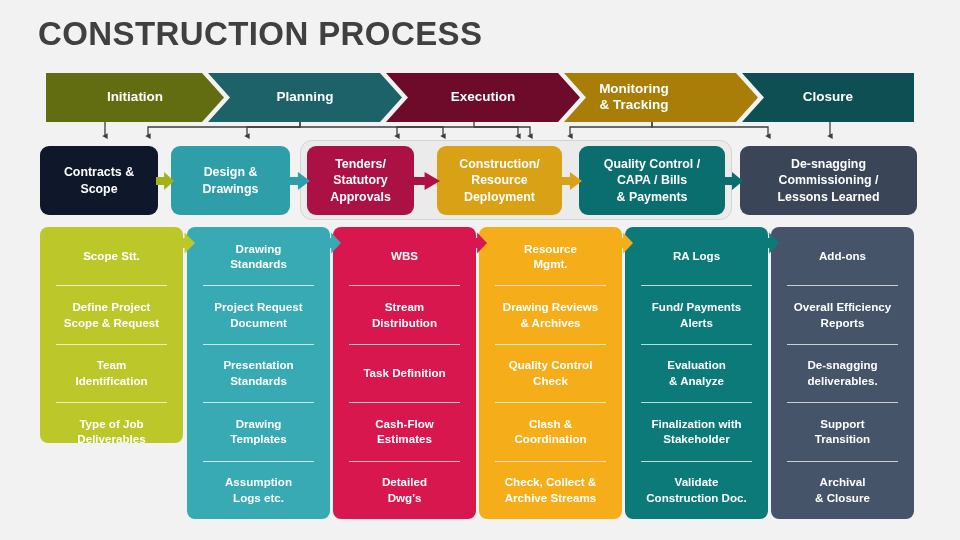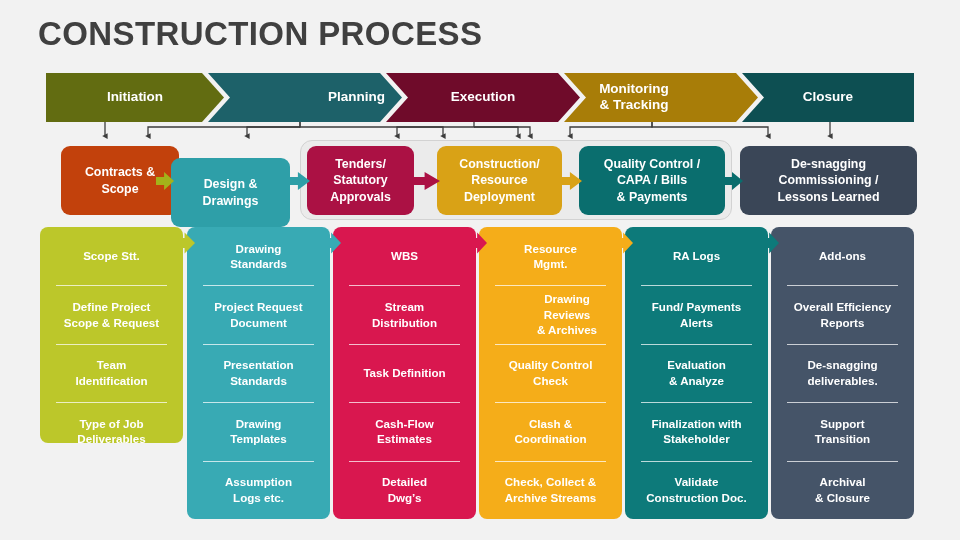--- a/index.html
+++ b/index.html
@@ -156,21 +156,21 @@
       <svg width="868" height="49" viewBox="0 0 868 49" style="position: absolute; left: 0px; top: 0px;">
         <polygon points="0,0 0,49 156,49 178,24.5 156,0" fill="#626c11"></polygon>
         <polygon points="162,0 184,24.5 162,49 334,49 356,24.5 334,0" fill="#1d6169"></polygon>
         <polygon points="340,0 362,24.5 340,49 512,49 534,24.5 512,0" fill="#6f0b2a"></polygon>
         <polygon points="518,0 540,24.5 518,49 690,49 712,24.5 690,0" fill="#a87d08"></polygon>
         <polygon points="696,0 718,24.5 696,49 868,49 868,0" fill="#0d4f52"></polygon>
       </svg>
       <div class="banner-seg" style="left: 9px; width: 160px;">
         <div class="bl">Initiation</div>
       </div>
-      <div class="banner-seg" style="left: 179px; width: 160px; justify-content: flex-end;">
+      <div class="banner-seg" style="left: 179px; width: 160px;">
         <div class="bl">Planning</div>
       </div>
       <div class="banner-seg" style="left: 357px; width: 160px;">
         <div class="bl">Execution</div>
       </div>
       <div class="banner-seg" style="left: 508px; width: 160px;">
         <div class="bl">Monitoring<br>&amp; Tracking</div>
       </div>
       <div class="banner-seg" style="left: 702px; width: 160px;">
         <div class="bl">Closure</div>
@@ -198,27 +198,27 @@
       <path d="M652,122 L652,127 L570,127 L570,136" marker-end="url(#ar)"></path>
       <path d="M652,122 L652,127 L768,127 L768,136" marker-end="url(#ar)"></path>
 
       <path d="M830,122 L830,136" marker-end="url(#ar)"></path>
     </g>
   </svg>
 
   <div id="gray-panel"></div>
 
   <div id="stages">
-      <div class="stage-box" style="left: 40px; width: 118px; background: #c2410c; margin-left: 21px;">
+      <div class="stage-box" style="left: 40px; width: 118px; background: #0f172a;">
         <span>Contracts &amp;<br>Scope</span>
       </div>
       <svg class="stage-arrow" width="18" height="18" viewBox="0 0 18 18" style="left: 156px; width: 18px;">
         <polygon points="0,5 8.1,5 8.1,0 18,9 8.1,18 8.1,13 0,13" fill="#a4b21a"></polygon>
       </svg>
-      <div class="stage-box" style="left: 171px; width: 119px; background: rgb(46, 159, 168); margin-top: 12px;">
+      <div class="stage-box" style="left: 171px; width: 119px; background: rgb(46, 159, 168);">
         <span>Design &amp;<br>Drawings</span>
       </div>
       <svg class="stage-arrow" width="22" height="18" viewBox="0 0 22 18" style="left: 288px; width: 22px;">
         <polygon points="0,5 9.9,5 9.9,0 22,9 9.9,18 9.9,13 0,13" fill="#2e9fa8"></polygon>
       </svg>
       <div class="stage-box" style="left: 307px; width: 107px; background: rgb(171, 17, 68);">
         <span>Tenders/<br>Statutory<br>Approvals</span>
       </div>
       <svg class="stage-arrow" width="28" height="18" viewBox="0 0 28 18" style="left: 412px; width: 28px;">
         <polygon points="0,5 12.6,5 12.6,0 28,9 12.6,18 12.6,13 0,13" fill="#ab1144"></polygon>
@@ -298,21 +298,21 @@
           <span>Detailed<br>Dwg’s</span>
         </div>
       </div>
       <svg class="col-connector" width="17" height="22" viewBox="0 0 17 22" style="left: 470px; width: 17px; height: 22px;">
         <polygon points="0,6 7.14,6 7.14,0.5 17,11 7.14,21.5 7.14,16 0,16" fill="#d9174f"></polygon>
       </svg>
       <div class="col" style="left: 479px; width: 143px; height: 292px; background: rgb(245, 173, 25);">
         <div class="col-item" style="height: 58.4px;">
           <span>Resource<br>Mgmt.</span>
         </div>
-        <div class="col-item" style="height: 58.4px; padding-left: 41px;">
+        <div class="col-item" style="height: 58.4px;">
           <span>Drawing Reviews<br>&amp; Archives</span>
         </div>
         <div class="col-item" style="height: 58.4px;">
           <span>Quality Control<br>Check</span>
         </div>
         <div class="col-item" style="height: 58.4px; justify-content: center;">
           <span>Clash &amp;<br>Coordination</span>
         </div>
         <div class="col-item" style="height: 58.4px;">
           <span>Check, Collect &amp;<br>Archive Streams</span>

